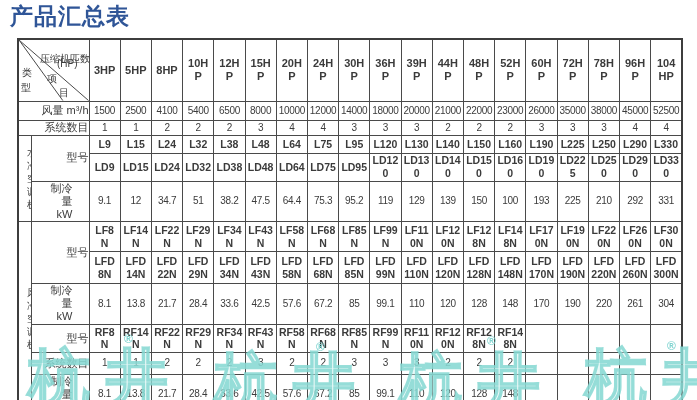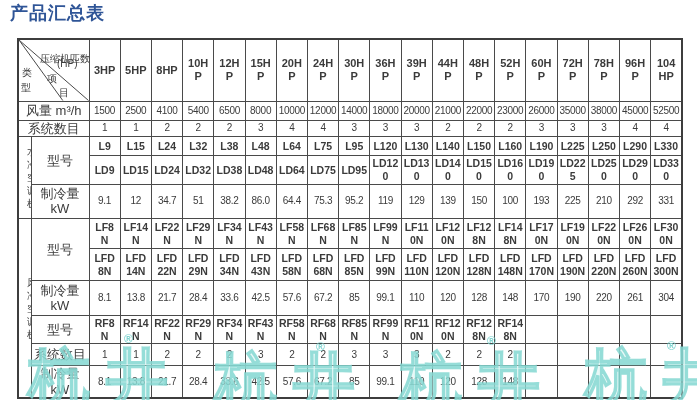--- a/index.html
+++ b/index.html
@@ -1,21 +1,21 @@
 <!DOCTYPE html>
 <html><head>
 <meta charset="utf-8">
 <style>
   html,body{margin:0;padding:0;}
   body{
     width:697px;height:400px;position:relative;overflow:hidden;background:#ffffff;
     font-family:"Liberation Sans","DejaVu Sans",sans-serif;
   }
   .page-title{
-    position:absolute;left:10px;top:1px;font-size:18px;font-weight:bold;color:#2f5597;
+    position:absolute;left:10px;top:1px;font-size:23px;font-weight:bold;color:#2f5597;
     letter-spacing:1px;
   }
   table.spec{
     position:absolute;left:17px;top:38px;width:666px;
     border-collapse:collapse;table-layout:fixed;
     border:2px solid #3d3d3d;background:#fff;
   }
   td{
     border:1px solid #4a4a4a;text-align:center;vertical-align:middle;
     padding:0;font-size:10px;color:#3b3b3b;line-height:1.2;overflow:hidden;
@@ -28,22 +28,22 @@
   tr.r-cool1{height:33px}
   tr.r-lf{height:30px}
   tr.r-lfd{height:32px}
   tr.r-cool2{height:35px}
   tr.r-rf{height:28px}
   tr.r-sys2{height:22px}
   tr.r-cool3{height:31px}
   .hp-cell{font-weight:bold;font-size:11px;word-break:break-all;padding:0 2px;}
   .model-cell{font-weight:bold;font-size:10.5px;word-break:break-all;padding:0 2px;}
   .num-cell{font-size:10px;letter-spacing:-0.3px;}
-  .label-cell{font-size:13px;}
-  .cool-label{padding:0 1px;}
+  .label-cell{font-size:11px;text-align:right;}
+  .cool-label{padding:0 16px;}
   .section-cell{font-size:10px;word-break:break-all;line-height:1.3;padding:8px;}
   .corner-cell{position:relative;padding:0;}
   .corner-cell svg{position:absolute;left:0;top:0;width:100%;height:100%;display:block;}
   .corner-text{position:absolute;font-size:10px;white-space:nowrap;color:#3b3b3b;}
   .ct-comp{left:21px;top:5px;margin-top:8px;}
   .ct-hp{left:38px;top:18px;}
   .ct-item1{left:28px;top:33px;}
   .ct-item2{left:40px;top:47px;}
   .ct-cat1{left:3px;top:27px;}
   .ct-cat2{left:2px;top:42px;}
@@ -193,21 +193,21 @@
         <td class="model-cell">LD290</td>
         <td class="model-cell">LD330</td>
     </tr>
     <tr class="r-cool1">
       <td class="label-cell cool-label">制冷量 kW</td>
       <td class="num-cell">9.1</td>
         <td class="num-cell">12</td>
         <td class="num-cell">34.7</td>
         <td class="num-cell">51</td>
         <td class="num-cell">38.2</td>
-        <td class="num-cell">86.0</td>
+        <td class="num-cell">47.5</td>
         <td class="num-cell">64.4</td>
         <td class="num-cell">75.3</td>
         <td class="num-cell">95.2</td>
         <td class="num-cell">119</td>
         <td class="num-cell">129</td>
         <td class="num-cell">139</td>
         <td class="num-cell">150</td>
         <td class="num-cell">100</td>
         <td class="num-cell">193</td>
         <td class="num-cell">225</td>

